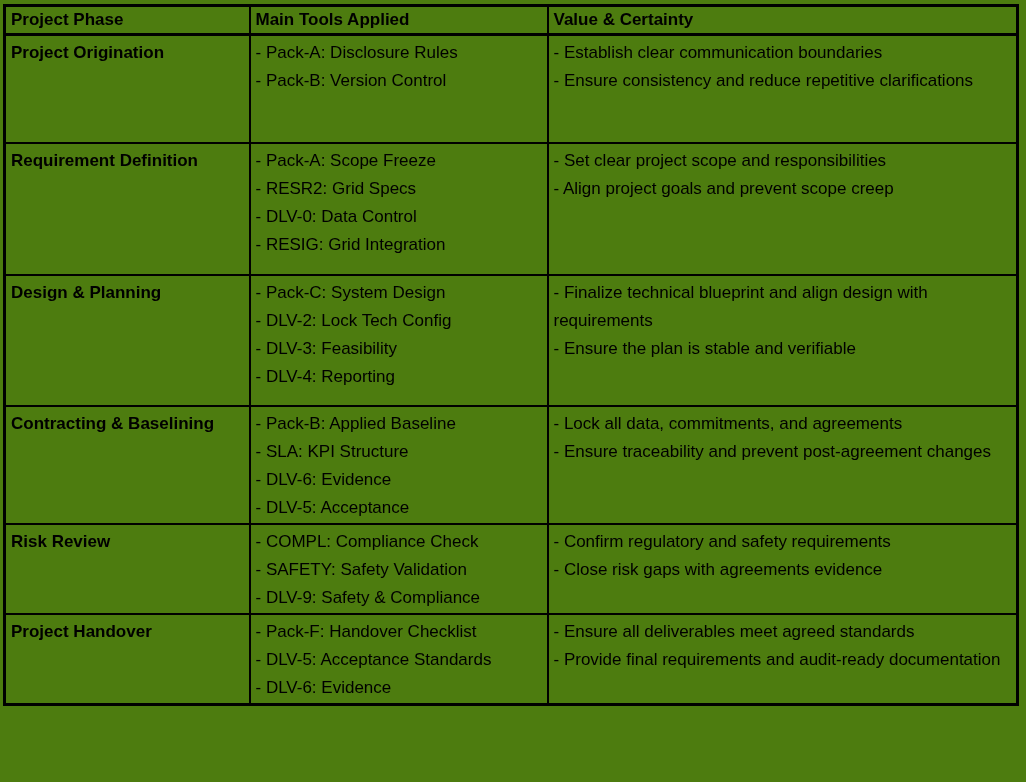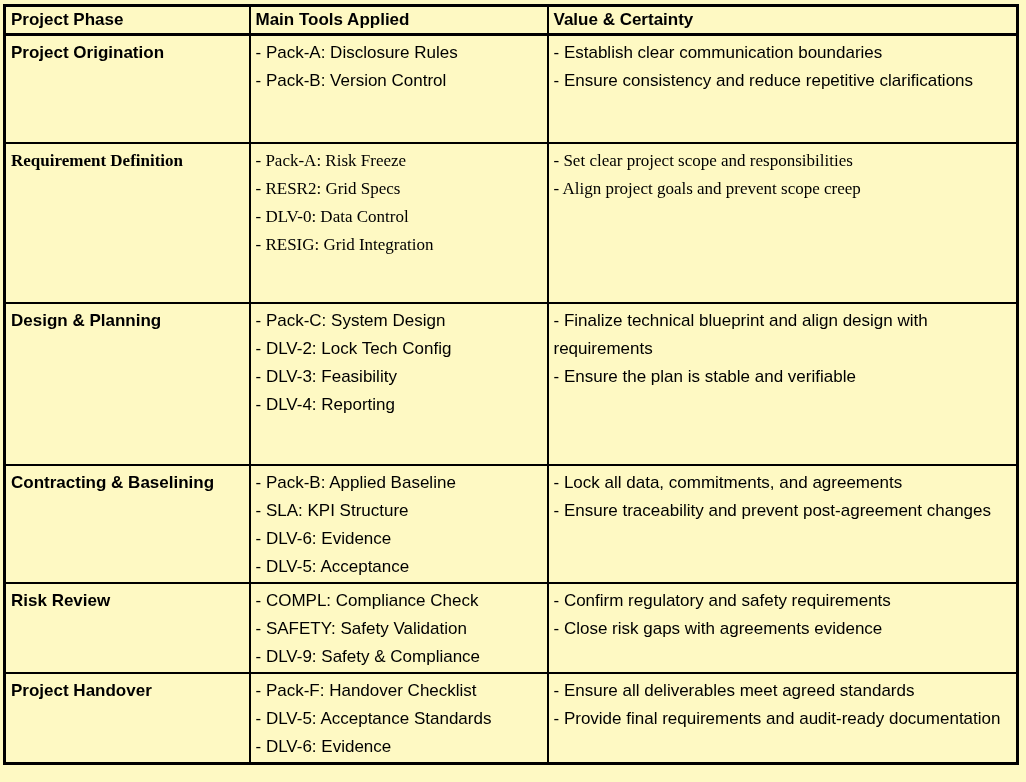--- a/index.html
+++ b/index.html
@@ -7,21 +7,21 @@
     padding: 0;
     background: #ffffff;
     font-family: "Liberation Sans", sans-serif;
     color: #000000;
   }
   .page {
     width: 1026px;
     height: 782px;
     box-sizing: border-box;
     padding: 4px 7px 7px 3px;
-    background: #fef9c3;
+    background: #4d7c0f;
     overflow: hidden;
   }
   table.phase-table {
     border-collapse: collapse;
     table-layout: fixed;
     width: 1013px;
     border: 3px solid #000000;
   }
   col.c1 { width: 245px; }
   col.c2 { width: 298px; }
@@ -40,22 +40,22 @@
     line-height: 26px;
     padding: 0 4px 0 5px;
     border-bottom: 3px solid #000000;
   }
   tbody td {
     font-size: 17px;
     line-height: 28px;
     padding: 3px 0 1px 5px;
   }
   tbody tr:nth-child(1) { height: 108px; }
-  tbody tr:nth-child(2) { height: 160px; font-family: Liberation Serif, serif; }
-  tbody tr:nth-child(3) { height: 162px; margin-left: 40px; }
+  tbody tr:nth-child(2) { height: 132px; }
+  tbody tr:nth-child(3) { height: 131px; margin-left: 40px; }
   tbody tr:nth-child(4) { height: 112px; }
   tbody tr:nth-child(5) { height: 80px; }
   tbody tr:nth-child(6) { height: 84px; }
   .phase {
     font-weight: bold;
   }
   .line {
     white-space: normal;
   }
 </style>
@@ -89,21 +89,21 @@
             <div class="line">- Establish clear communication boundaries</div>
             <div class="line">- Ensure consistency and reduce repetitive clarifications</div>
           </td>
   </tr>
 
   <tr>
     <td>
       <div class="phase line">Requirement Definition</div>
     </td>
     <td>
-            <div class="line">- Pack-A: Risk Freeze</div>
+            <div class="line">- Pack-A: Scope Freeze</div>
             <div class="line">- RESR2: Grid Specs</div>
             <div class="line">- DLV-0: Data Control</div>
             <div class="line">- RESIG: Grid Integration</div>
           </td>
     <td>
             <div class="line">- Set clear project scope and responsibilities</div>
             <div class="line">- Align project goals and prevent scope creep</div>
           </td>
   </tr>
 

